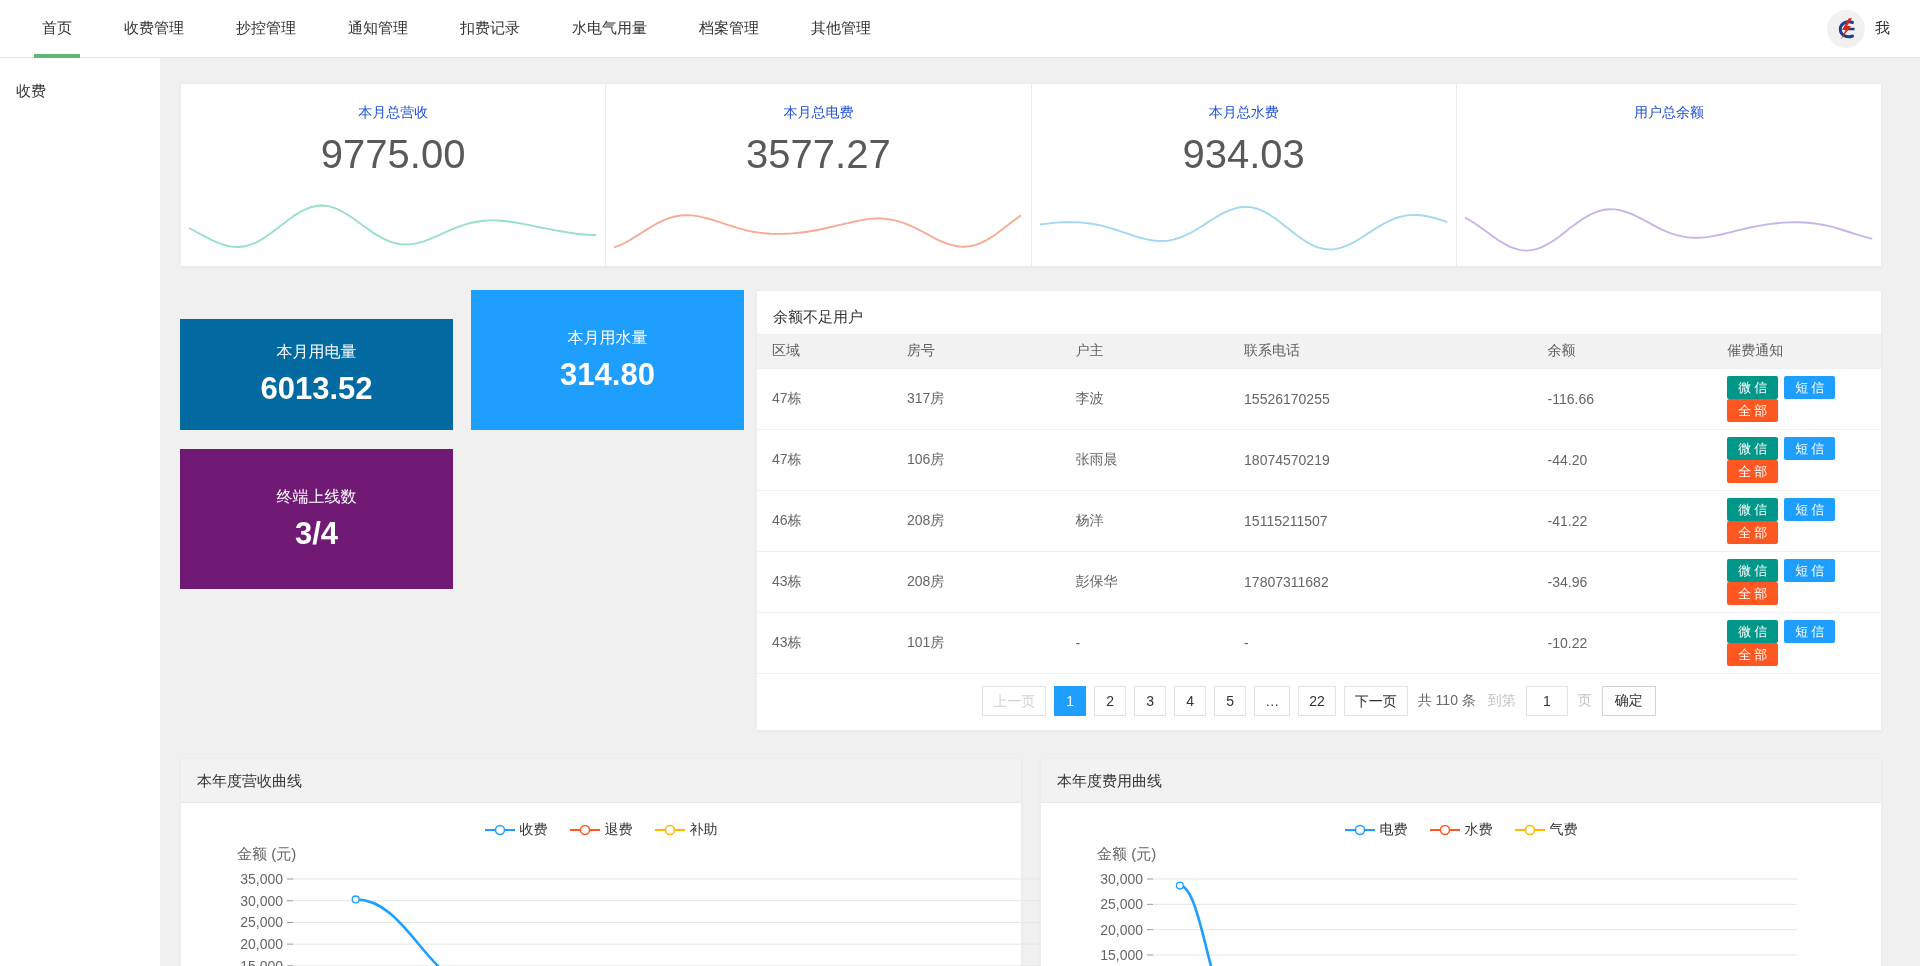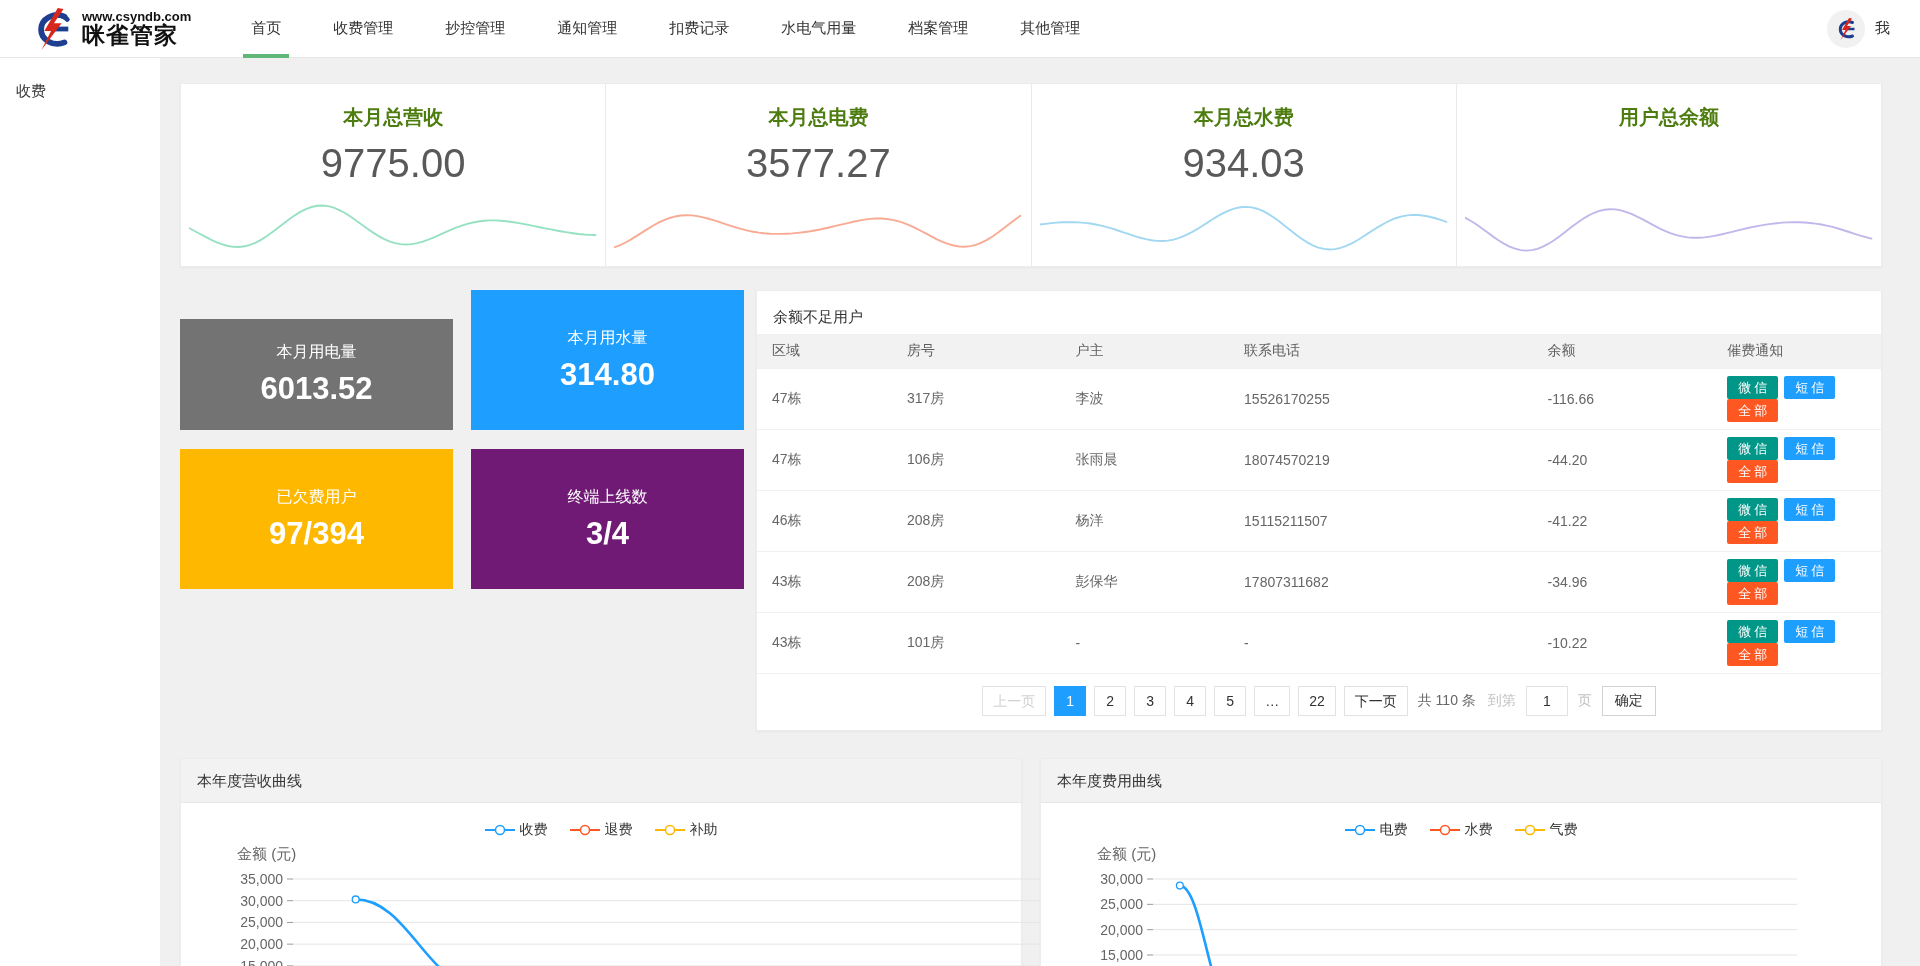--- a/index.html
+++ b/index.html
@@ -24,21 +24,21 @@
   
   .layout{display:flex;align-items:stretch;}
   .sidebar{width:160px;background:#fff;min-height:908px;flex:none;padding-top:12px;}
   .side-item{padding:12px 16px;font-size:15px;color:#333;cursor:pointer;}
   .main{flex:1;padding:25px 38px 30px 20px;min-width:0;}
   .card{background:#fff;border:1px solid #ececec;box-shadow:0 1px 2px rgba(0,0,0,.04);}
   
   .stats{display:flex;height:184px;margin-bottom:23px;}
   .stat{flex:1;display:flex;flex-direction:column;align-items:center;padding-top:20px;position:relative;overflow:hidden;}
   .stat + .stat{border-left:1px solid #eaeaea;}
-  .stat-title{font-size:20px;color:#4d7c0f;font-weight:bold;}
+  .stat-title{font-size:14px;color:#1d4ed8;}
   .stat-value{font-size:40px;color:#595959;margin-top:10px;}
   .stat-spark{position:absolute;left:8px;right:8px;bottom:4px;height:66px;}
   .stat-spark svg{width:100%;height:66px;display:block;}
   
   .row2{display:flex;gap:12px;margin-bottom:27px;align-items:stretch;}
   .tiles{width:564px;flex:none;display:grid;grid-template-columns:1fr 1fr;grid-template-rows:140px 140px;gap:19px 18px;}
   .tile{color:#fff;display:flex;flex-direction:column;align-items:center;justify-content:center;cursor:pointer;}
   .tile-label{font-size:16px;}
   .tile-value{font-size:31px;font-weight:bold;margin-top:8px;}
   .table-card{flex:1;display:flex;flex-direction:column;min-height:299px;}
@@ -68,34 +68,20 @@
   .chart-body{padding:6px 12px 10px;}
   .legend{display:flex;justify-content:center;gap:22px;align-items:center;padding:12px 0 2px;}
   .legend-item{display:flex;align-items:center;gap:5px;font-size:14px;color:#333;cursor:pointer;}
   .chart-holder{width:100%;}
   .chart-holder svg{display:block;}
 </style>
 </head>
 <body>
 
 <div class="header">
-  <div class="logo">
-    <span>
-      <svg width="48" height="46" viewBox="0 0 48 48">
-        <path d="M37 11 A17 15 0 1 0 37 38" stroke="#1e3f8f" stroke-width="6" fill="none" stroke-linecap="round"></path>
-        <path d="M40 14 A13 10 0 0 0 24 10" stroke="#1e3f8f" stroke-width="5" fill="none" stroke-linecap="round"></path>
-        <line x1="26" y1="24" x2="41" y2="24" stroke="#1e3f8f" stroke-width="5"></line>
-        <polygon points="30,2 16,26 23,26 13,46 34,18 26,18 36,3" fill="#d9261c"></polygon>
-      </svg>
-    </span>
-    <div class="logo-text">
-      <div class="logo-url">www.csyndb.com</div>
-      <div class="logo-name">咪雀管家</div>
-    </div>
-  </div>
   <ul class="nav" id="nav">
       <li class="active">首页</li>
       <li>收费管理</li>
       <li>抄控管理</li>
       <li>通知管理</li>
       <li>扣费记录</li>
       <li>水电气用量</li>
       <li>档案管理</li>
       <li>其他管理</li>
     </ul>
@@ -151,31 +137,27 @@
           <div class="stat-spark">
             <svg viewBox="0 0 440 70" preserveAspectRatio="none">
               <path d="M0.0,22.9L6.0,26.2L12.0,30.0L18.0,34.2L24.0,38.5L30.0,42.8L36.0,46.9L42.0,50.5L48.0,53.6L54.0,55.9L60.0,57.4L66.0,57.9L72.0,57.4L78.0,56.0L84.0,53.7L90.0,50.6L96.0,46.9L102.0,42.7L108.0,38.1L114.0,33.5L120.0,29.1L126.0,24.9L132.0,21.3L138.0,18.3L144.0,16.0L150.0,14.6L156.0,14.0L162.0,14.2L168.0,15.3L174.0,17.0L180.0,19.3L186.0,22.1L192.0,25.1L198.0,28.3L204.0,31.4L210.0,34.5L216.0,37.2L222.0,39.6L228.0,41.5L234.0,42.9L240.0,43.9L246.0,44.3L252.0,44.3L258.0,43.9L264.0,43.1L270.0,42.0L276.0,40.8L282.0,39.4L288.0,38.0L294.0,36.5L300.0,35.1L306.0,33.7L312.0,32.5L318.0,31.4L324.0,30.4L330.0,29.5L336.0,28.9L342.0,28.3L348.0,28.0L354.0,27.8L360.0,27.9L366.0,28.1L372.0,28.6L378.0,29.3L384.0,30.2L390.0,31.4L396.0,32.8L402.0,34.5L408.0,36.3L414.0,38.2L420.0,40.1L426.0,42.0L432.0,43.7L438.0,45.3" fill="none" stroke="#b7a9e6" stroke-width="2" stroke-linecap="round" opacity="0.85"></path>
             </svg>
           </div>
         </div>
       </div>
 
     <div class="row2">
       <div class="tiles" id="tiles">
-          <div class="tile" style="background: #737373; margin-top: 29px;">
+          <div class="tile" style="background: #0369a1; margin-top: 29px;">
             <div class="tile-label">本月用电量</div>
             <div class="tile-value">6013.52</div>
           </div>
           <div class="tile" style="background: rgb(30, 159, 255);">
             <div class="tile-label">本月用水量</div>
             <div class="tile-value">314.80</div>
-          </div>
-          <div class="tile" style="background: rgb(255, 184, 0);">
-            <div class="tile-label">已欠费用户</div>
-            <div class="tile-value">97/394</div>
           </div>
           <div class="tile" style="background: #701a75;">
             <div class="tile-label">终端上线数</div>
             <div class="tile-value">3/4</div>
           </div>
         </div>
 
       <div class="card table-card">
         <div class="card-head">余额不足用户</div>
         <table class="balance">

